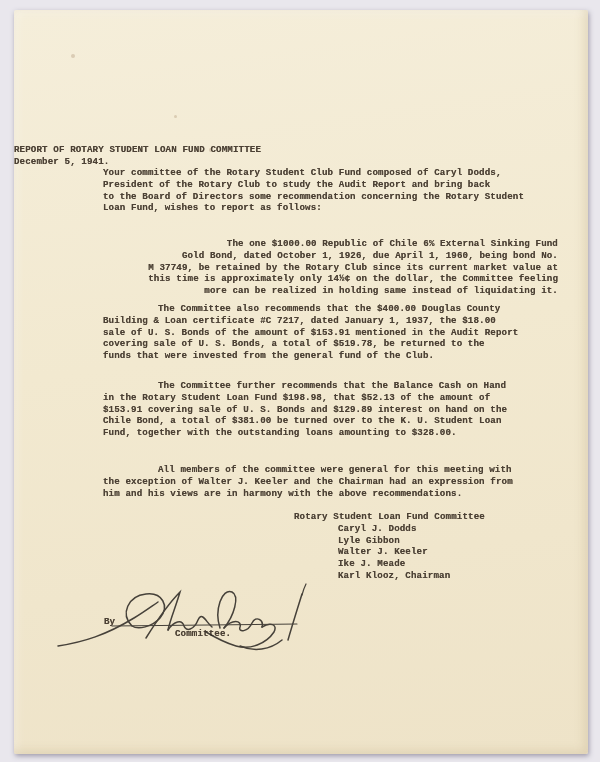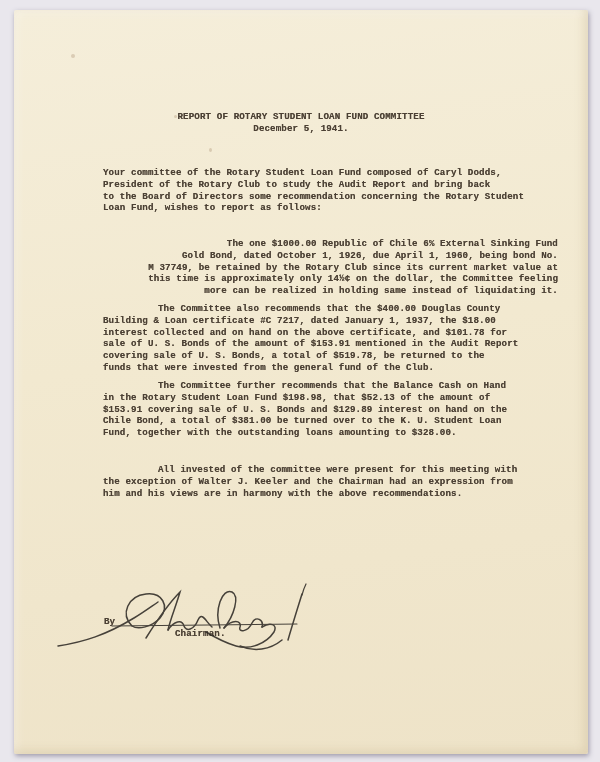--- a/index.html
+++ b/index.html
@@ -15,21 +15,21 @@
     box-shadow:inset -4px -3px 10px rgba(190,170,130,.30),
                inset 3px 3px 8px rgba(255,255,255,.35),
                1px 2px 5px rgba(145,140,158,.85);
     border-radius:2px;
   }
   .typed{
     color:#4b4034;font-weight:bold;font-size:9.2px;line-height:11.8px;
     text-shadow:0 0 .6px rgba(75,64,52,.65);
     letter-spacing:.1px;white-space:pre;
   }
-  .title-line{position:absolute;left:0;width:100%;text-align:center;}
+  .title-line{position:absolute;left:0;width:100%;margin-top:33px;}
   #doc-title{top:101px;}
   #doc-date{top:113px;}
   .para{position:absolute;left:89px;right:30px;}
   #p1{top:157px;}
   #p2{top:228px;text-align:right;}
   #p3{top:293px;}
   #p4{top:370px;}
   #p5{top:454px;}
   .ind{padding-left:55px;}
   .sig-block{position:absolute;left:280px;top:501px;line-height:12.3px;}
@@ -50,60 +50,67 @@
 
   <div class="speck sp1"></div>
   <div class="speck sp2"></div>
   <div class="speck sp3"></div>
   <div class="speck sp4"></div>
 
   <div class="typed title-line" id="doc-title">REPORT OF ROTARY STUDENT LOAN FUND COMMITTEE</div>
   <div class="typed title-line" id="doc-date">December 5, 1941.</div>
 
   <div class="para" id="p1">
-    <div class="typed">Your committee of the Rotary Student Loan Fund composed of Caryl Dodds,</div>
+    <div class="typed">Your committee of the Rotary Student Club Fund composed of Caryl Dodds,</div>
     <div class="typed">President of the Rotary Club to study the Audit Report and bring back</div>
     <div class="typed">to the Board of Directors some recommendation concerning the Rotary Student</div>
     <div class="typed">Loan Fund, wishes to report as follows:</div>
   </div>
 
   <div class="para" id="p2">
     <div class="typed ind">The one $1000.00 Republic of Chile 6% External Sinking Fund</div>
     <div class="typed">Gold Bond, dated October 1, 1926, due April 1, 1960, being bond No.</div>
     <div class="typed">M 37749, be retained by the Rotary Club since its current market value at</div>
     <div class="typed">this time is approximately only 14½¢ on the dollar, the Committee feeling</div>
     <div class="typed">more can be realized in holding same instead of liquidating it.</div>
   </div>
 
   <div class="para" id="p3">
     <div class="typed ind">The Committee also recommends that the $400.00 Douglas County</div>
     <div class="typed">Building &amp; Loan certificate #C 7217, dated January 1, 1937, the $18.00</div>
-    <div class="typed">interest collected and on hand on the above certificate, and $101.78 for</div>
     <div class="typed">sale of U. S. Bonds of the amount of $153.91 mentioned in the Audit Report</div>
     <div class="typed">covering sale of U. S. Bonds, a total of $519.78, be returned to the</div>
     <div class="typed">funds that were invested from the general fund of the Club.</div>
   </div>
 
   <div class="para" id="p4">
     <div class="typed ind">The Committee further recommends that the Balance Cash on Hand</div>
     <div class="typed">in the Rotary Student Loan Fund $198.98, that $52.13 of the amount of</div>
     <div class="typed">$153.91 covering sale of U. S. Bonds and $129.89 interest on hand on the</div>
     <div class="typed">Chile Bond, a total of $381.00 be turned over to the K. U. Student Loan</div>
     <div class="typed">Fund, together with the outstanding loans amounting to $328.00.</div>
   </div>
 
   <div class="para" id="p5">
-    <div class="typed ind">All invested of the committee were present for this meeting with</div>
+    <div class="typed ind">All members of the committee were general for this meeting with</div>
     <div class="typed">the exception of Walter J. Keeler and the Chairman had an expression from</div>
     <div class="typed">him and his views are in harmony with the above recommendations.</div>
   </div>
 
+  <div class="sig-block">
+    <div class="typed">Rotary Student Loan Fund Committee</div>
+    <div class="typed sig-member">Caryl J. Dodds</div>
+    <div class="typed sig-member">Lyle Gibbon</div>
+    <div class="typed sig-member">Walter J. Keeler</div>
+    <div class="typed sig-member">Ike J. Meade</div>
+    <div class="typed sig-member">Karl Klooz, Chairman</div>
+  </div>
 
   <div class="typed by-label">By</div>
-  <div class="typed chairman-label">Chairman.</div>
+  <div class="typed chairman-label">Committee.</div>
 
   <svg class="sig-svg" width="270" height="90" viewBox="0 0 270 90">
     <g fill="none" stroke="#2f2b26" stroke-width="1.5" stroke-linecap="round" opacity="0.88">
 
       <path d="M58,46 L243,44" stroke-width="1.1"></path>
 
       <path d="M4,66 C30,62 52,55 80,38 C90,32 98,26 104,22"></path>
 
       <path d="M78,46 C66,34 74,16 92,14 C108,12 116,26 106,38 C98,47 84,50 78,46"></path>
       <path d="M92,58 C102,42 114,24 126,12 C122,26 116,40 114,50"></path>

